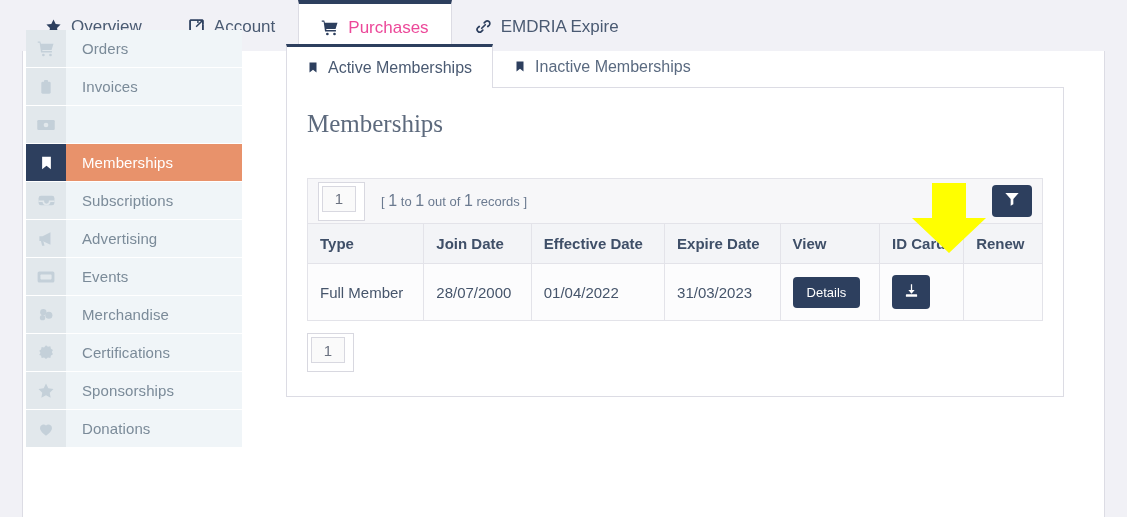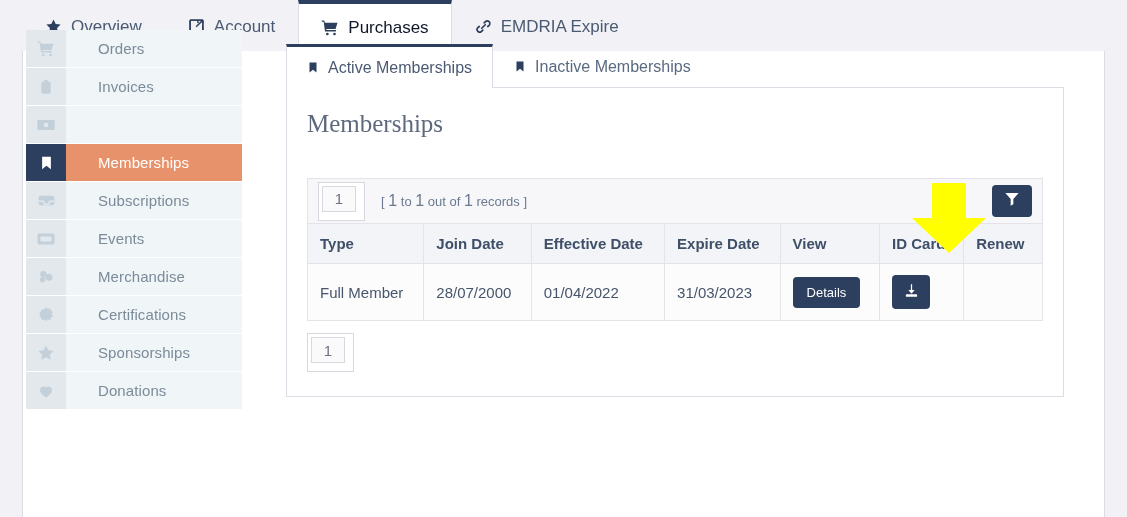--- a/index.html
+++ b/index.html
@@ -25,21 +25,21 @@
     border: 1px solid transparent;
     border-bottom: none;
     position: relative;
     cursor: pointer;
     white-space: nowrap;
   }
   .tab.active {
     background: #ffffff;
     border-color: #dcdce4;
     border-top: 4px solid #2d3f5e;
-    color: #0f172a;
+    color: #ec4899;
   }
   .tab .ticon { display: inline-flex; align-items: center; color: #2d3f5e; }
 
   
   .card {
     position: absolute; left: 22px; top: 51px;
     width: 1083px; height: 470px;
     background: #ffffff;
     border: 1px solid #dcdce4;
     border-top: none;
@@ -58,21 +58,21 @@
     cursor: pointer;
   }
   .sb-icon {
     width: 40px; flex: 0 0 40px;
     background: #e2e8ec;
     display: flex; align-items: center; justify-content: center;
     color: #c4d0d9;
   }
   .sb-label {
     display: flex; align-items: center;
-    padding-left: 32px;
+    padding-left: 16px;
     font-size: 15px; color: #7b8b99;
     letter-spacing: .1px;
   }
   .sb-item.active .sb-icon { background: #2d3f5e; color: #ffffff; }
   .sb-item.active { background: #e8926b; }
   .sb-item.active .sb-label { color: #ffffff; }
 
   
   .content { position: absolute; left: 286px; top: 44px; width: 778px; }
 
@@ -259,20 +259,29 @@
   <div class="sb-item">
     <span class="sb-icon">
       <svg width="19" height="19" viewBox="0 0 24 24" fill="currentColor">
           <rect x="2" y="6" width="20" height="12" rx="3"></rect>
           <path d="M2 13h6a4 4 0 008 0h6" fill="none" stroke="#e2e8ec" stroke-width="2"></path>
         </svg>
     </span>
     <span class="sb-label">Subscriptions</span>
   </div>
 
+  <div class="sb-item">
+    <span class="sb-icon">
+      <svg width="19" height="19" viewBox="0 0 24 24" fill="currentColor">
+          <path d="M3 9v6h4l10 5V4L7 9z"></path>
+          <path d="M5 15l1.5 6h3L8 15z"></path>
+        </svg>
+    </span>
+    <span class="sb-label">Advertising</span>
+  </div>
 
   <div class="sb-item">
     <span class="sb-icon">
       <svg width="20" height="16" viewBox="0 0 24 20" fill="currentColor">
           <rect x="1.5" y="3" width="21" height="14" rx="2"></rect>
           <rect x="5" y="7" width="14" height="6" rx="1" fill="#e2e8ec"></rect>
         </svg>
     </span>
     <span class="sb-label">Events</span>
   </div>

